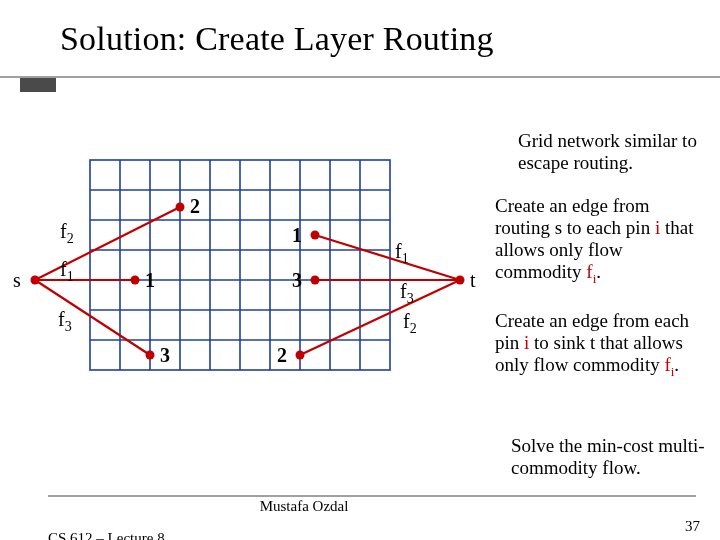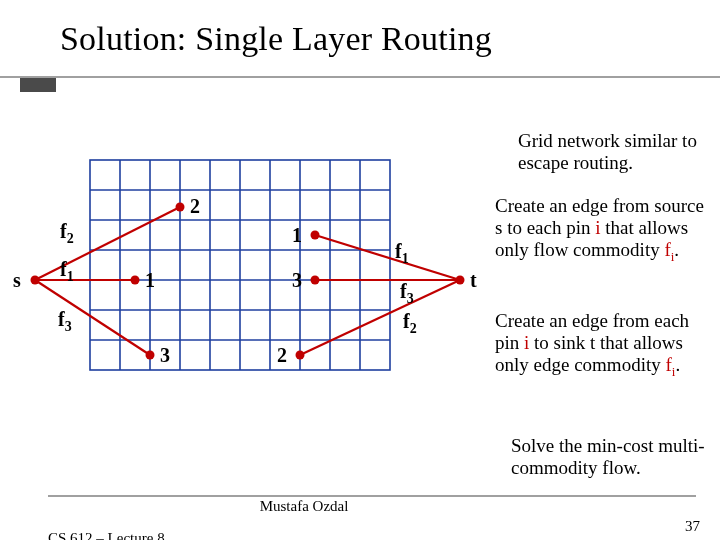--- a/index.html
+++ b/index.html
@@ -54,21 +54,20 @@
   .figure svg {
     position: absolute;
     left: 0;
     top: 0;
   }
   .fig-label {
     position: absolute;
     font-size: 20px;
     color: #000;
     white-space: nowrap;
-    font-weight: bold;
   }
   .fig-label sub {
     font-size: 14px;
     vertical-align: sub;
   }
   .caption {
     position: absolute;
     font-size: 19px;
     line-height: 1.15;
     color: #000;
@@ -104,33 +103,33 @@
     top: 518px;
     font-size: 15px;
   }
 </style>
 </head>
 <body>
 
 <div class="slide">
 
   <div class="title-area">
-    <div class="title-text">Solution: Single Layer Routing</div>
+    <div class="title-text">Solution: Create Layer Routing</div>
   </div>
   <div class="title-rule"></div>
   <div class="title-accent"></div>
 
   <div class="caption" style="left:518px; top:130px; width:210px;">Grid network similar to escape routing.</div>
 
   <div class="caption" style="left:495px; top:195px; width:214px;">
-    <span>Create an edge from source s to each pin </span><span class="red">i</span><span> that allows only flow commodity </span><span class="red">f</span><sub class="red" style="font-size:13px;">i</sub><span>.</span>
+    <span>Create an edge from routing s to each pin </span><span class="red">i</span><span> that allows only flow commodity </span><span class="red">f</span><sub class="red" style="font-size:13px;">i</sub><span>.</span>
   </div>
 
   <div class="caption" style="left:495px; top:310px; width:214px;">
-    <span>Create an edge from each pin </span><span class="red">i</span><span> to sink t that allows only edge commodity </span><span class="red">f</span><sub class="red" style="font-size:13px;">i</sub><span>.</span>
+    <span>Create an edge from each pin </span><span class="red">i</span><span> to sink t that allows only flow commodity </span><span class="red">f</span><sub class="red" style="font-size:13px;">i</sub><span>.</span>
   </div>
 
   <div class="caption" style="left:511px; top:435px; width:214px;">Solve the min-cost multi-commodity flow.</div>
 
   <div class="figure">
     <svg width="480" height="280">
 
       <g stroke="#1f3f9f" stroke-width="1.6" fill="none">
 
         <rect x="80" y="10" width="300" height="210"></rect>

